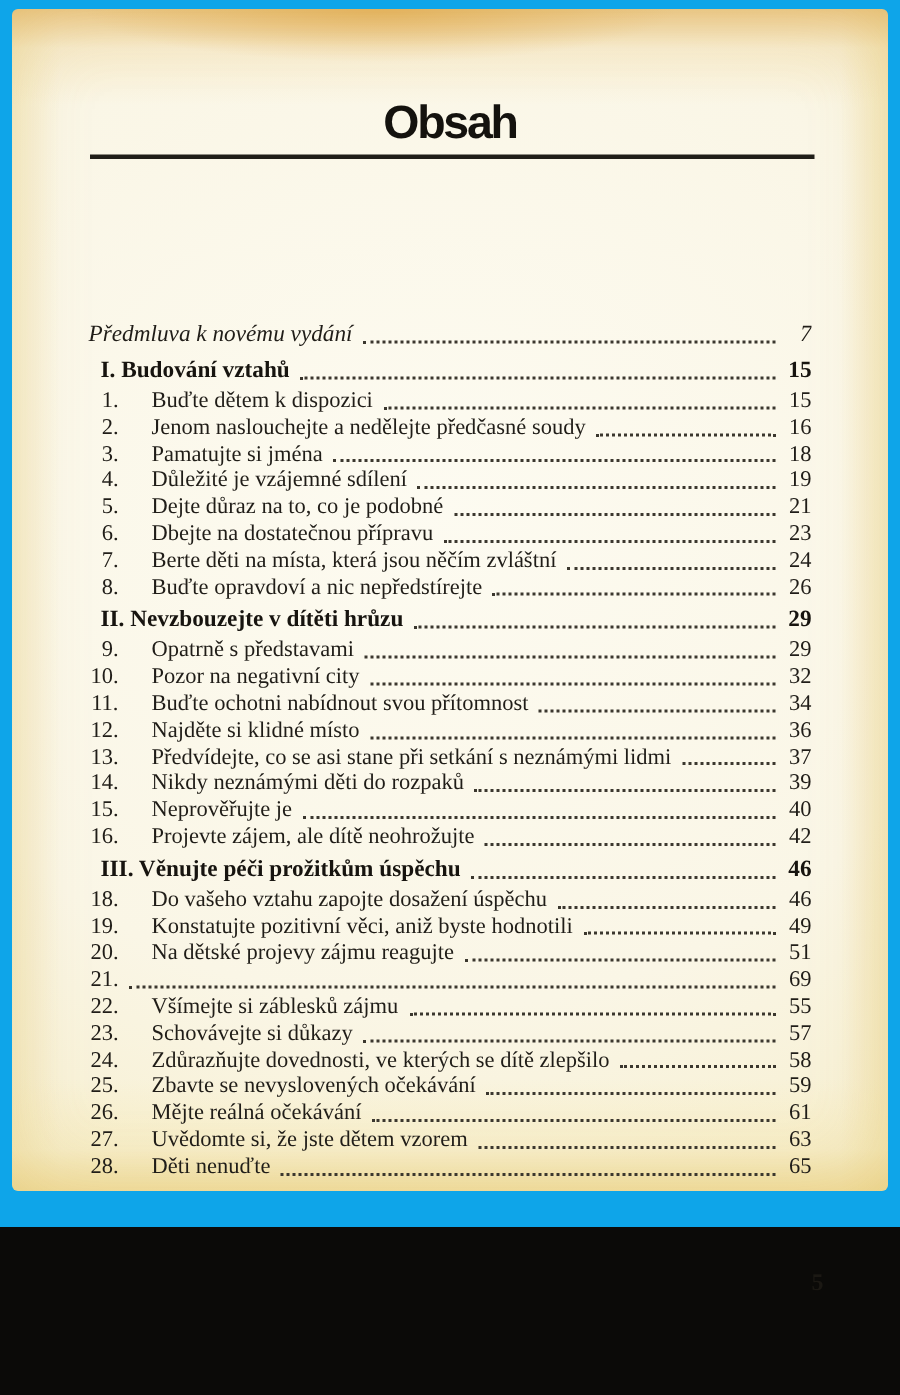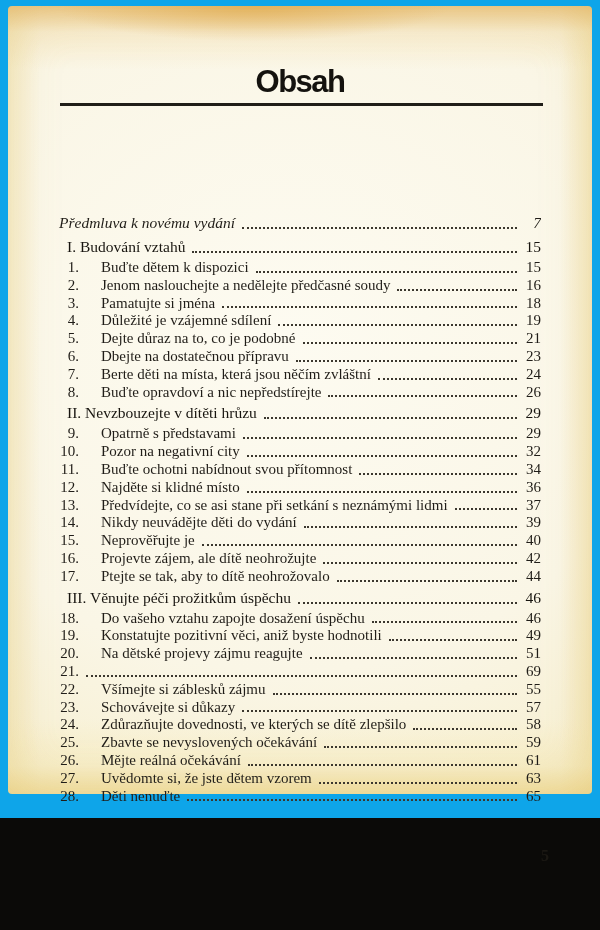--- a/index.html
+++ b/index.html
@@ -52,21 +52,21 @@
   .row .label { flex:none; margin-left:22px; }
   .row .dots {
     flex:1 1 auto; min-width:8px; height:0;
     align-self:flex-end;
     margin:0 6px 4px 7px;
     border-bottom:2.2px dotted #3b372e;
   }
   .row .pg { flex:none; min-width:18px; text-align:right; }
   .row.section {
     height:20px; line-height:20px; font-size:15.5px;
-    font-weight:normal; color:#17140f;
+    font-weight:bold; color:#17140f;
     margin:2px 0; padding-left:10px;
   }
   .row.preface {
     height:20px; line-height:20px; font-size:15.5px;
     font-style:italic;
     margin-bottom:4px; padding-left:2px;
   }
   .row.section .label, .row.preface .label { margin-left:0; }
   .folio {
     position:absolute; top:841px; right:43px;
@@ -173,42 +173,36 @@
     <span class="pg">36</span>
   </div>
         <div class="row item">
     <span class="num">13.</span>
     <span class="label">Předvídejte, co se asi stane při setkání s neznámými lidmi</span>
     <span class="dots"></span>
     <span class="pg">37</span>
   </div>
         <div class="row item">
     <span class="num">14.</span>
-    <span class="label">Nikdy neuvádějte děti do vydání</span>
+    <span class="label">Nikdy neznámými děti do rozpaků</span>
     <span class="dots"></span>
     <span class="pg">39</span>
   </div>
         <div class="row item">
     <span class="num">15.</span>
     <span class="label">Neprověřujte je</span>
     <span class="dots"></span>
     <span class="pg">40</span>
   </div>
         <div class="row item">
     <span class="num">16.</span>
     <span class="label">Projevte zájem, ale dítě neohrožujte</span>
     <span class="dots"></span>
     <span class="pg">42</span>
   </div>
-        <div class="row item">
-    <span class="num">17.</span>
-    <span class="label">Ptejte se tak, aby to dítě neohrožovalo</span>
-    <span class="dots"></span>
-    <span class="pg">44</span>
-  </div>
         <div class="row section">
 
     <span class="label">III. Věnujte péči prožitkům úspěchu</span>
     <span class="dots"></span>
     <span class="pg">46</span>
   </div>
         <div class="row item">
     <span class="num">18.</span>
     <span class="label">Do vašeho vztahu zapojte dosažení úspěchu</span>
     <span class="dots"></span>

